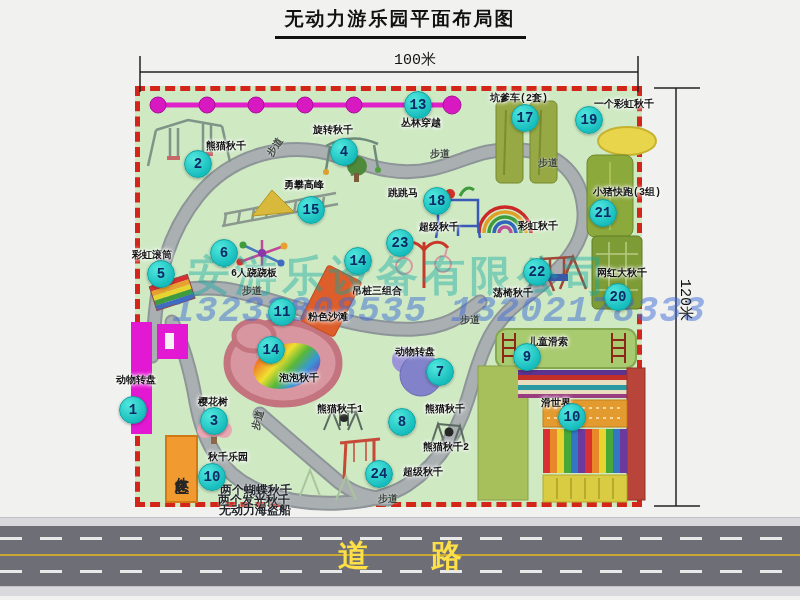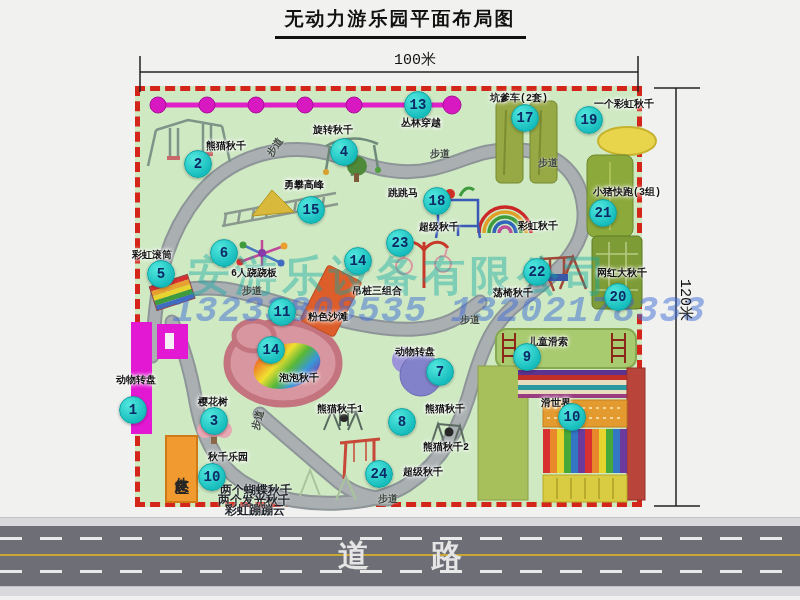--- a/index.html
+++ b/index.html
@@ -38,21 +38,21 @@
          box-shadow:0 1px 3px rgba(0,0,0,.3);}
   .road{position:absolute;left:0;top:517px;width:800px;height:79px;z-index:2;}
   .curb{position:absolute;left:0;width:800px;height:9px;background:#d9d9dd;border-top:1px solid #c2c2c6;}
   .curb.t{top:0;} .curb.b{top:69px;}
   .asphalt{position:absolute;left:0;top:9px;width:800px;height:60px;background:#6e6e76;}
   .lane{position:absolute;left:0;width:800px;height:3px;
         background:repeating-linear-gradient(90deg,#e9e9e9 0 22px,transparent 22px 40px);}
   .lane.l1{top:11px;} .lane.l2{top:44px;}
   .yline{position:absolute;left:0;top:28px;width:800px;height:2px;background:#c8a832;}
   .road-label{position:absolute;left:50%;top:50%;transform:translate(-50%,-50%);font-size:31px;
-        font-weight:bold;color:#e5e5e5;white-space:pre;z-index:3;}
+        font-weight:bold;color:#fde047;white-space:pre;z-index:3;}
 </style>
 </head>
 <body>
 
 <div class="stage">
 
   <div class="title-wrap">
     <span>无动力游乐园平面布局图</span>
   </div>
 
@@ -324,21 +324,21 @@
   <span class="lbl" style="left:627px;top:192px">小猪快跑(3组)</span>
   <span class="lbl" style="left:513px;top:293px">荡椅秋千</span>
   <span class="lbl" style="left:439px;top:227px">超级秋千</span>
   <span class="lbl" style="left:423px;top:472px">超级秋千</span>
 
   <span class="lbl" style="left:538px;top:226px">彩虹秋千</span>
   <span class="lbl sm" style="left:340px;top:409px">熊猫秋千1</span>
   <span class="lbl sm" style="left:446px;top:447px">熊猫秋千2</span>
   <span class="note" style="left:256px;top:474px">两个蝴蝶秋千</span>
   <span class="note" style="left:254px;top:484px">两个发光秋千</span>
-  <span class="note" style="left:255px;top:494px">彩虹蹦蹦云</span>
+  <span class="note" style="left:255px;top:494px">无动力海盗船</span>
 
   <span class="pd" style="left:275px;top:147px;transform:translate(-50%,-50%) rotate(-55deg)">步道</span>
   <span class="pd" style="left:440px;top:154px">步道</span>
   <span class="pd" style="left:548px;top:163px">步道</span>
   <span class="pd" style="left:252px;top:291px">步道</span>
   <span class="pd" style="left:470px;top:320px">步道</span>
   <span class="pd" style="left:258px;top:420px;transform:translate(-50%,-50%) rotate(-75deg)">步道</span>
   <span class="pd" style="left:388px;top:499px">步道</span>
 
   <span class="badge" style="left:133px;top:410px">1</span>

